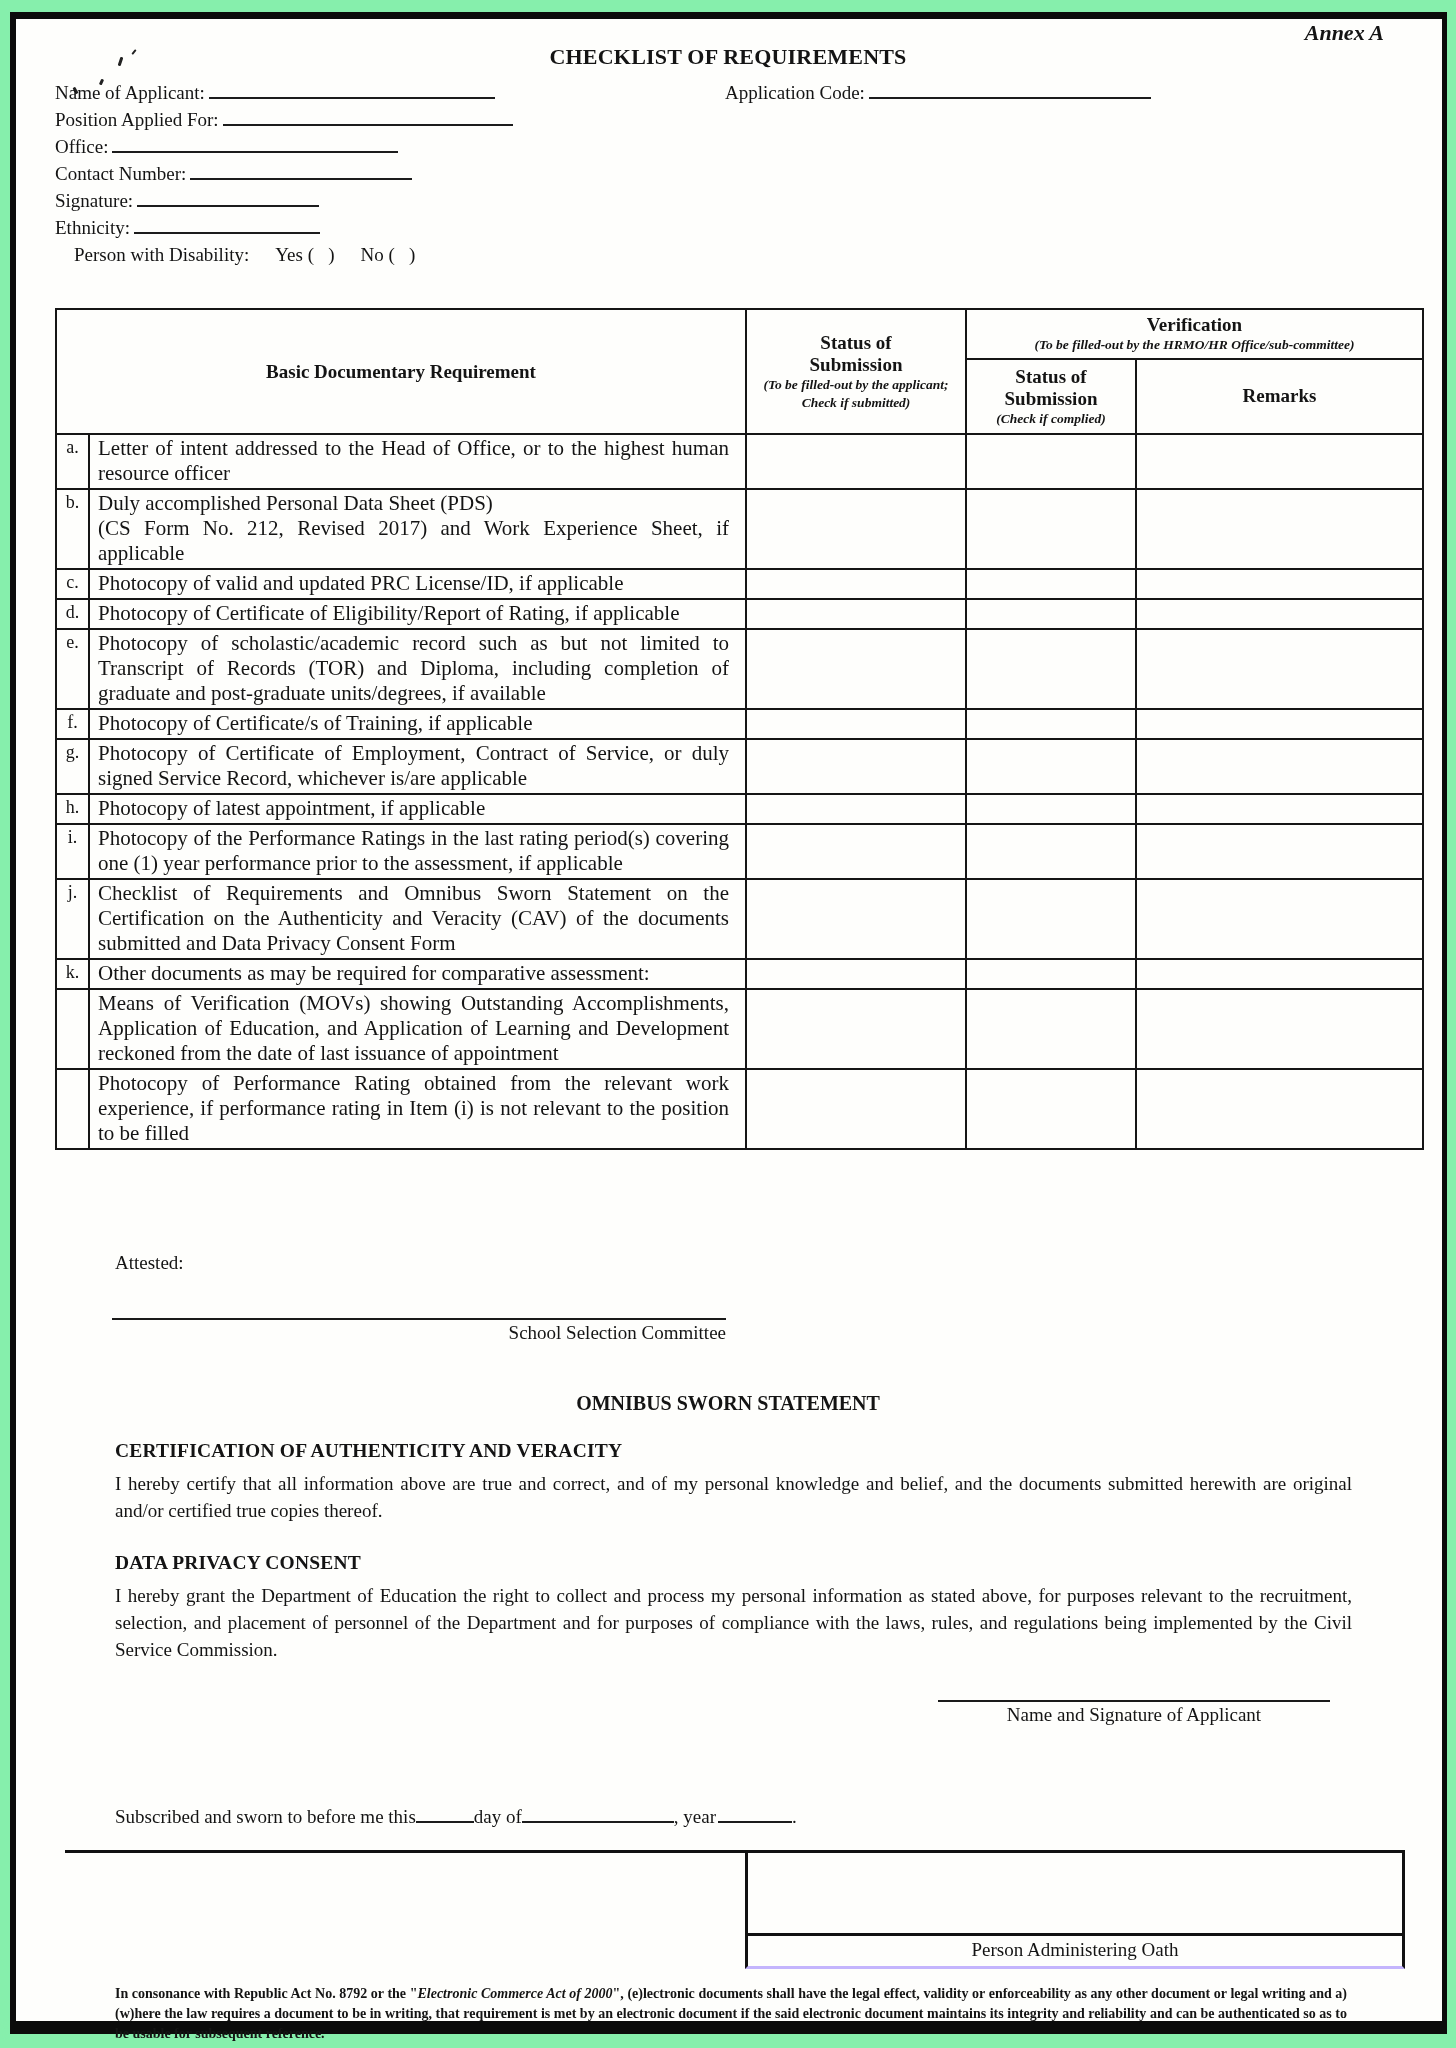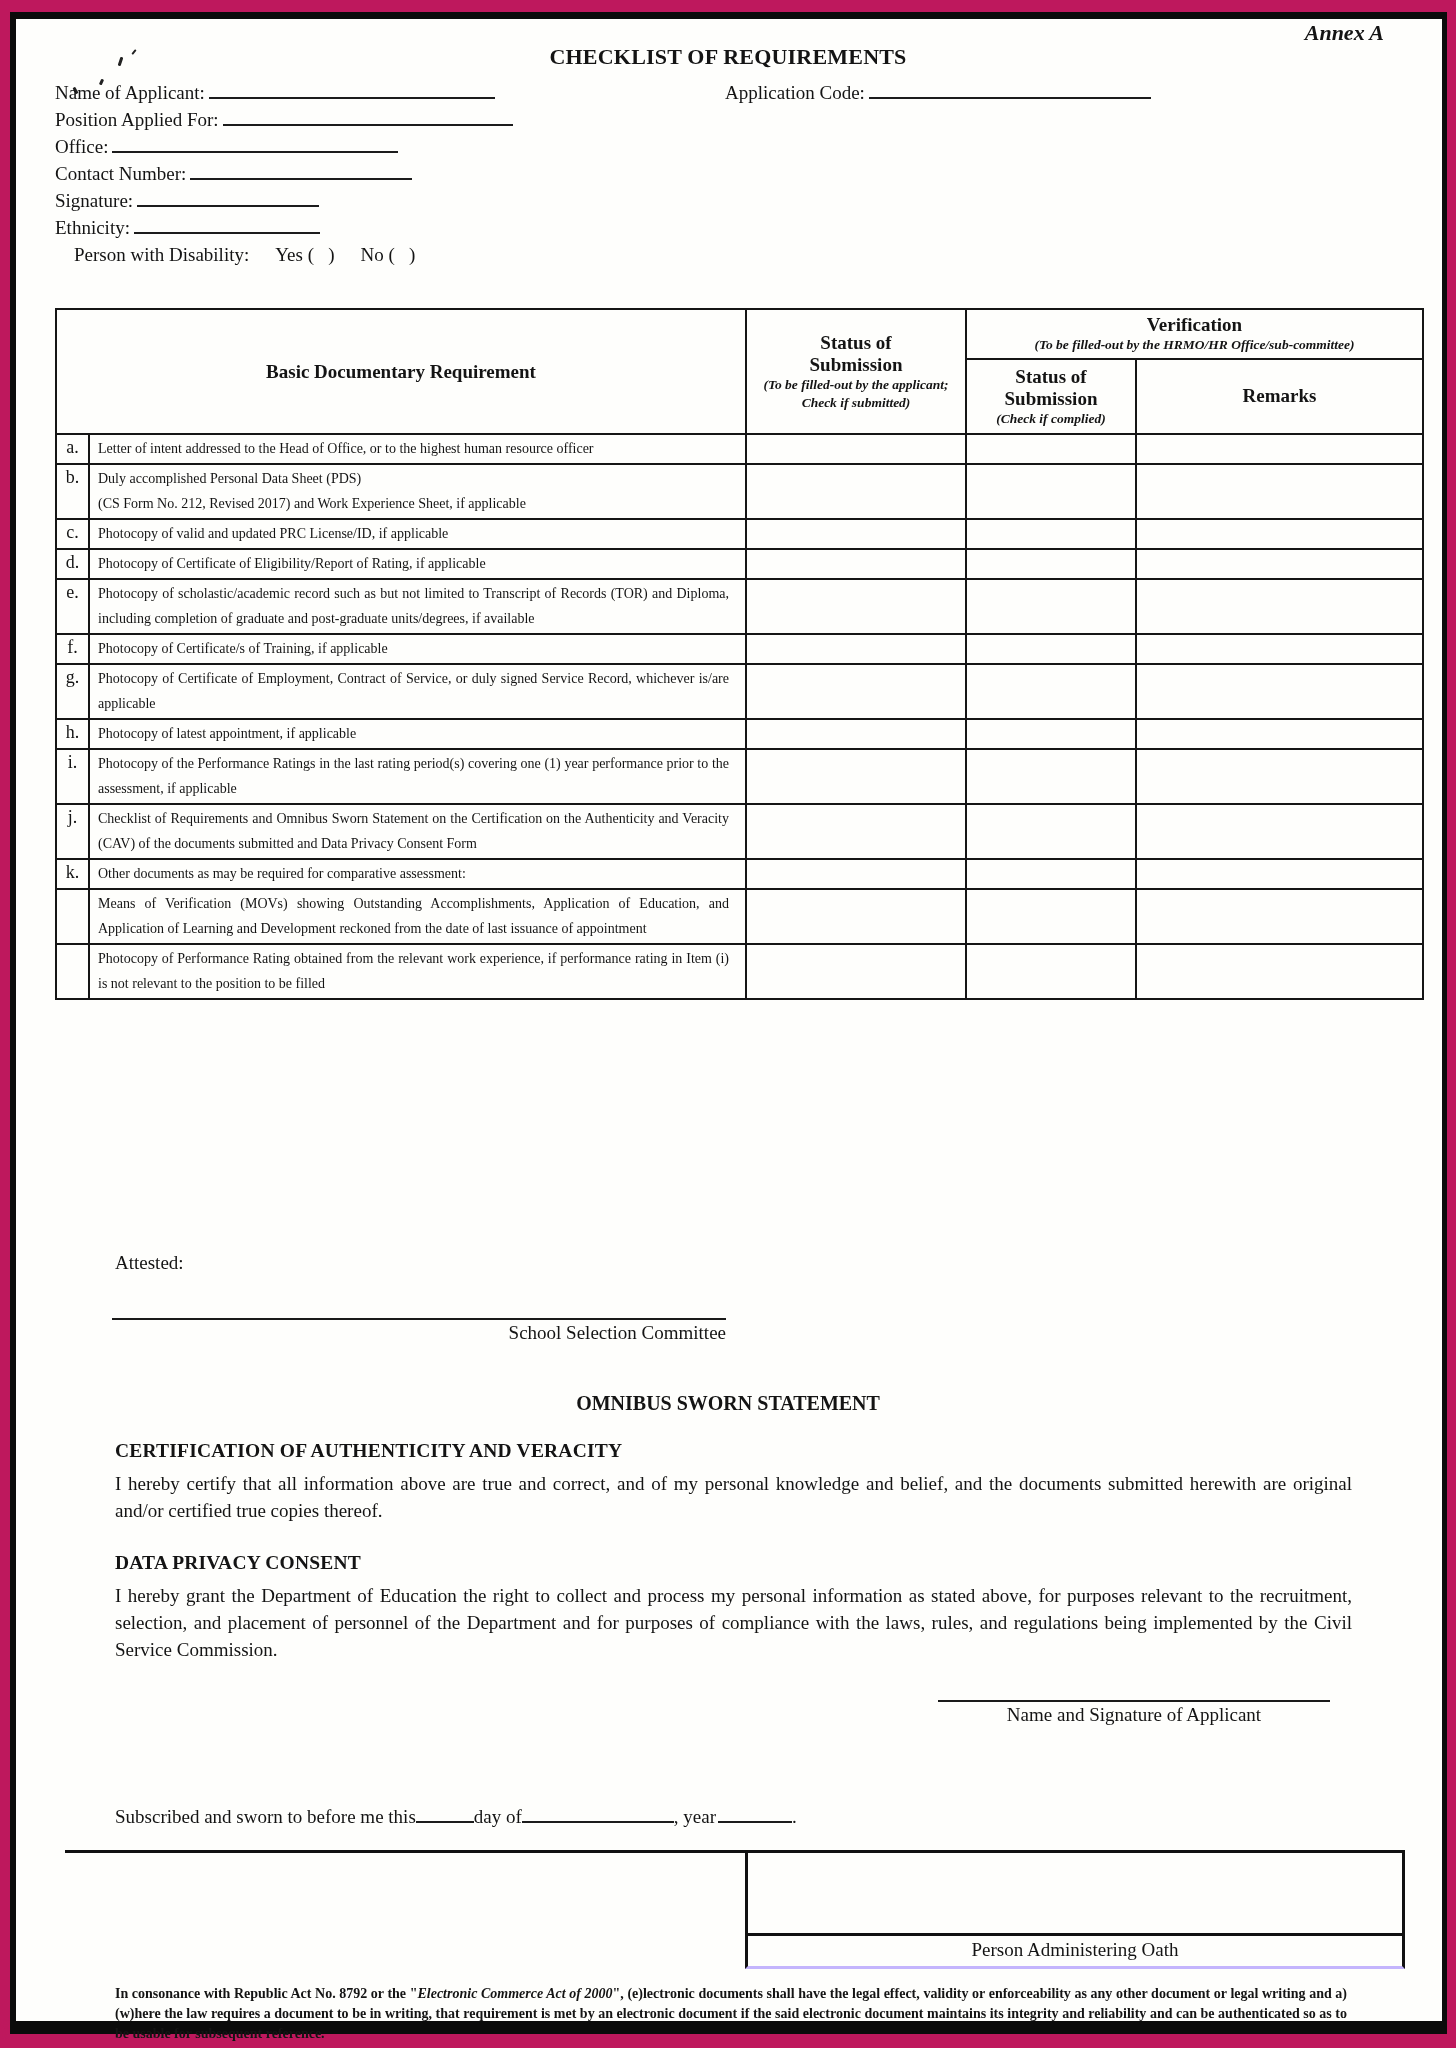--- a/index.html
+++ b/index.html
@@ -1,20 +1,20 @@
 <!DOCTYPE html>
 <html><head>
 <meta charset="utf-8">
 <style>
   * { margin:0; padding:0; box-sizing:border-box; }
   html,body { background:#ffffff; }
   body { font-family:"Liberation Serif","DejaVu Serif",serif; color:#141414; }
   .page {
     position:relative; width:1456px; height:2048px; margin:0 auto;
-    background:#be185d; overflow:hidden;
+    background:#86efac; overflow:hidden;
   }
   .frame {
     position:absolute; left:10px; top:12px; right:9px; bottom:14px;
     border-top:7px solid #0b0b0b; border-left:6px solid #0b0b0b;
     border-right:5px solid #0b0b0b; border-bottom:13px solid #0b0b0b;
     background:#fefefc;
   }
   .speck { position:absolute; background:#222; border-radius:1px; }
   .speck1 { left:103px; top:38px; width:3px; height:9px; transform:rotate(18deg); }
   .speck2 { left:117px; top:30px; width:2px; height:6px; transform:rotate(40deg); }
@@ -39,21 +39,21 @@
   col.c-letter { width:33px; }
   col.c-req    { width:657px; }
   col.c-stat   { width:220px; }
   col.c-vstat  { width:170px; }
   col.c-rem    { width:287px; }
   .th-main { font-size:19px; text-align:center; }
   .th-note { font-size:13.5px; font-style:italic; font-weight:600; text-align:center; line-height:1.3; }
   .hrow1 th { padding:4px 6px; }
   .hrow2 th { padding:6px 4px; }
   td.cell-letter { text-align:center; font-size:18px; padding-top:2px; }
-  td.cell-req { font-size:14px; line-height:25px; padding:1px 16px 2px 8px;
+  td.cell-req { font-size:21px; line-height:25px; padding:1px 16px 2px 8px;
     text-align:justify; white-space:pre-line; }
   td.cell-empty { }
 
   .attested { position:absolute; top:1252px; left:115px; font-size:19px; }
   .sig-committee { position:absolute; top:1318px; left:112px; width:614px; border-top:2.5px solid #1a1a1a; text-align:right; }
   .sig-committee .sig-label { font-size:19px; padding-top:2px; }
 
   .omnibus { position:absolute; top:1392px; left:0; width:100%; text-align:center; font-size:20px; font-weight:bold; }
 
   .sec-heading { position:absolute; left:115px; font-size:19.5px; font-weight:bold; letter-spacing:.2px; }

